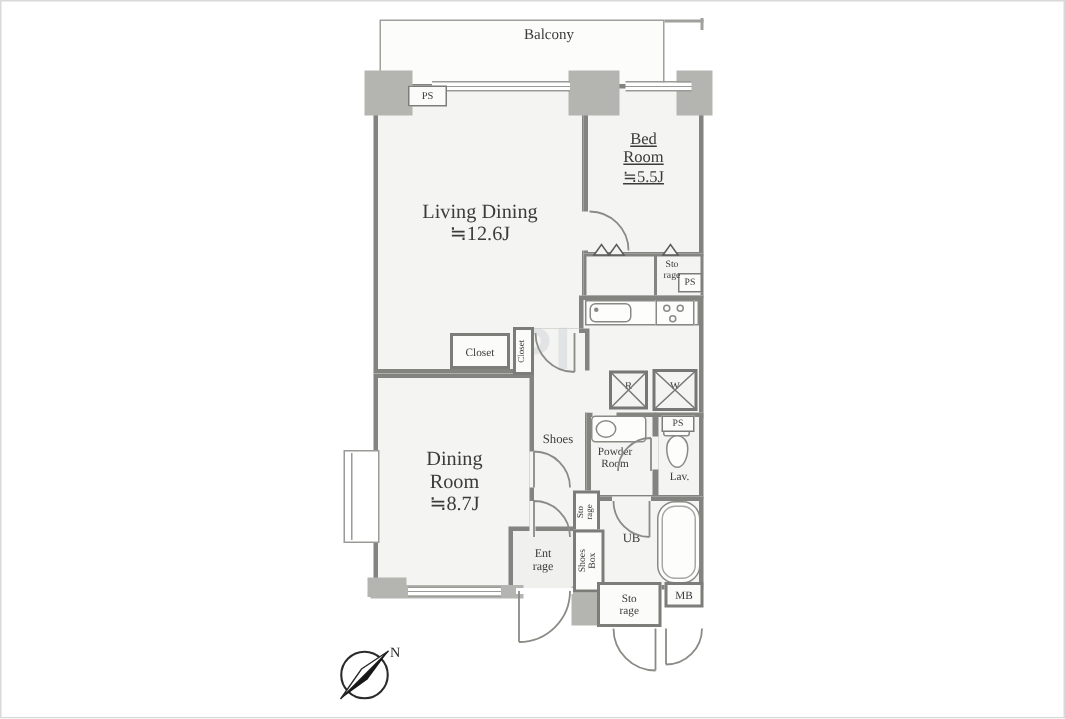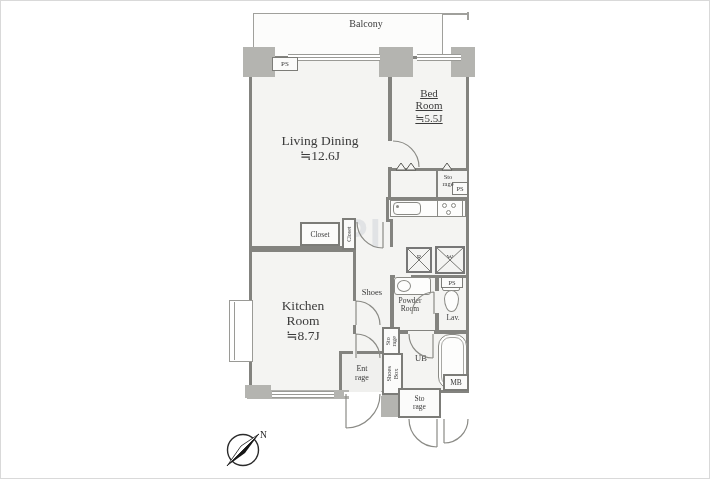--- a/index.html
+++ b/index.html
@@ -104,27 +104,27 @@
     </div>
   <div class="box" style="left:381px;top:326px;width:18px;height:28px;font-size:6px;border-width:2px;">
       <span class="vtext"><span>Sto</span><br><span>rage</span></span>
     </div>
   <div class="box" style="left:381px;top:352px;width:21px;height:42px;font-size:6.5px;border-width:2px;">
       <span class="vtext"><span>Shoes</span><br><span>Box</span></span>
     </div>
   <div class="box" style="left:397px;top:387px;width:43px;height:30px;font-size:7.5px;border-width:2px;line-height:1.05;">
       <span><span>Sto</span><br><span>rage</span></span>
     </div>
-  <div class="box" style="left:442px;top:373px;width:26px;height:17px;font-size:7.5px;border-width:2px;">
+  <div class="box" style="left:442px;top:387px;width:26px;height:17px;font-size:7.5px;border-width:2px;">
       <span>MB</span>
     </div>
 
   <div class="lbl" style="left:249px;top:132px;width:140px;font-size:13.5px;"><span>Living Dining</span><br><span>≒12.6J</span></div>
   <div class="lbl" style="left:392px;top:86px;width:72px;font-size:11px;text-decoration:underline;"><span>Bed</span><br><span>Room</span><br><span>≒5.5J</span></div>
-  <div class="lbl" style="left:250px;top:297px;width:104px;font-size:13.5px;"><span>Kitchen</span><br><span>Room</span><br><span>≒8.7J</span></div>
+  <div class="lbl" style="left:250px;top:297px;width:104px;font-size:13.5px;"><span>Dining</span><br><span>Room</span><br><span>≒8.7J</span></div>
   <div class="lbl" style="left:352px;top:287px;width:38px;font-size:8.5px;"><span>Shoes</span></div>
   <div class="lbl" style="left:388px;top:296px;width:42px;font-size:7.5px;"><span>Powder</span><br><span>Room</span></div>
   <div class="lbl" style="left:438px;top:313px;width:28px;font-size:7.5px;"><span>Lav.</span></div>
   <div class="lbl" style="left:405px;top:353px;width:30px;font-size:8.5px;"><span>UB</span></div>
   <div class="lbl" style="left:340px;top:364px;width:42px;font-size:8px;"><span>Ent</span><br><span>rage</span></div>
   <div class="lbl" style="left:436px;top:173px;width:22px;font-size:6.5px;line-height:1.05;"><span>Sto</span><br><span>rage</span></div>
   <div class="lbl" style="left:412px;top:253px;width:12px;font-size:7px;background:#f4f4f2;"><span>R</span></div>
   <div class="lbl" style="left:442px;top:253px;width:14px;font-size:7px;background:#f4f4f2;"><span>W</span></div>
 
   <svg class="overlay" width="708" height="477" viewBox="0 0 708 477">

